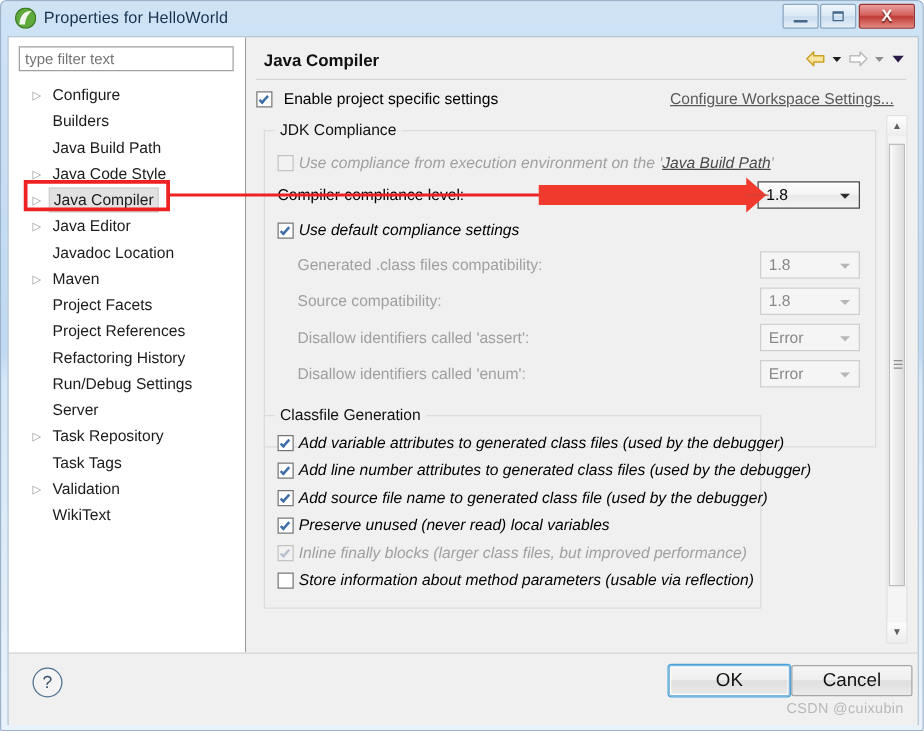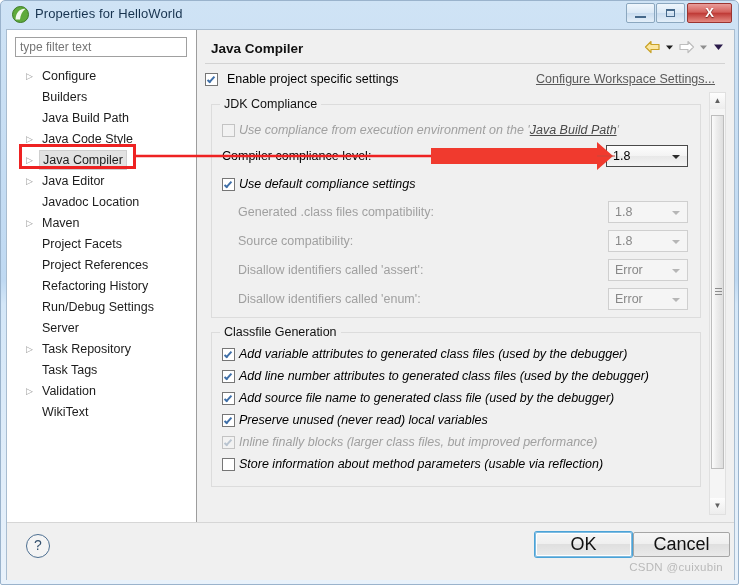--- a/index.html
+++ b/index.html
@@ -269,22 +269,22 @@
     background: transparent;
   }
   .group-title {
     position: absolute;
     top: -8px; left: 8px;
     padding: 0 4px;
     background: #f0f0f0;
     font-size: 12.5px;
     color: #111;
   }
-  #group-jdk { left: 6px; top: 12px; width: 490px; height: 214px; }
-  #group-classfile { left: 6px; top: 240px; width: 490px; height: 155px; }
+  #group-jdk { left: 6px; top: 12px; width: 490px; height: 254px; }
+  #group-classfile { left: 6px; top: 240px; width: 398px; height: 155px; }
 
   .cb-row {
     position: absolute;
     height: 20px;
     white-space: nowrap;
   }
   .cb-label {
     position: absolute;
     left: 17px; top: 2px;
     font-size: 12.5px;
@@ -387,21 +387,21 @@
     background: #f4f4f4;
   }
   .dlg-btn {
     position: absolute;
     top: 9px;
     width: 97px; height: 25px;
     box-sizing: border-box;
     background: linear-gradient(to bottom, #f6f6f6 0%, #efefef 48%, #dfdfdf 50%, #eaeaea 100%);
     border: 1px solid #a6a6a6;
     border-radius: 2px;
-    font-size: 18px;
+    font-size: 15px;
     color: #111;
     text-align: center;
     line-height: 23px;
   }
   #ok-btn {
     left: 528px;
     box-shadow: 0 0 0 1px #4aa3d8, inset 0 0 0 1px #ffffff;
     border-color: #7fbbe0;
   }
   #cancel-btn { left: 626px; }

